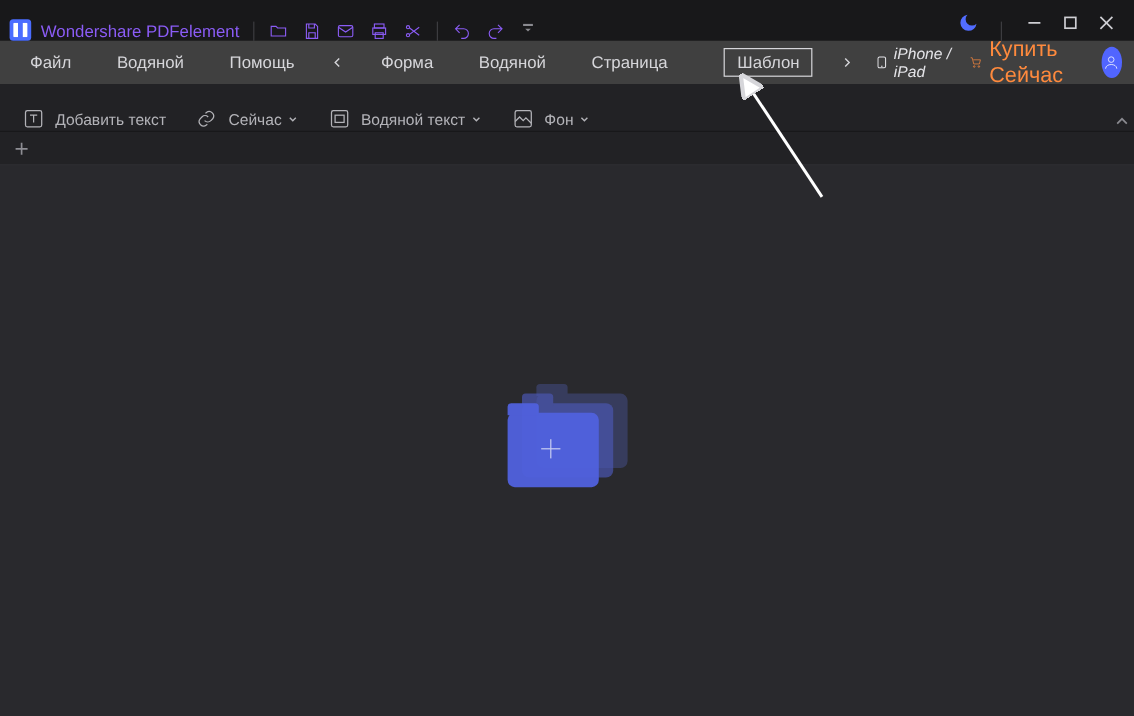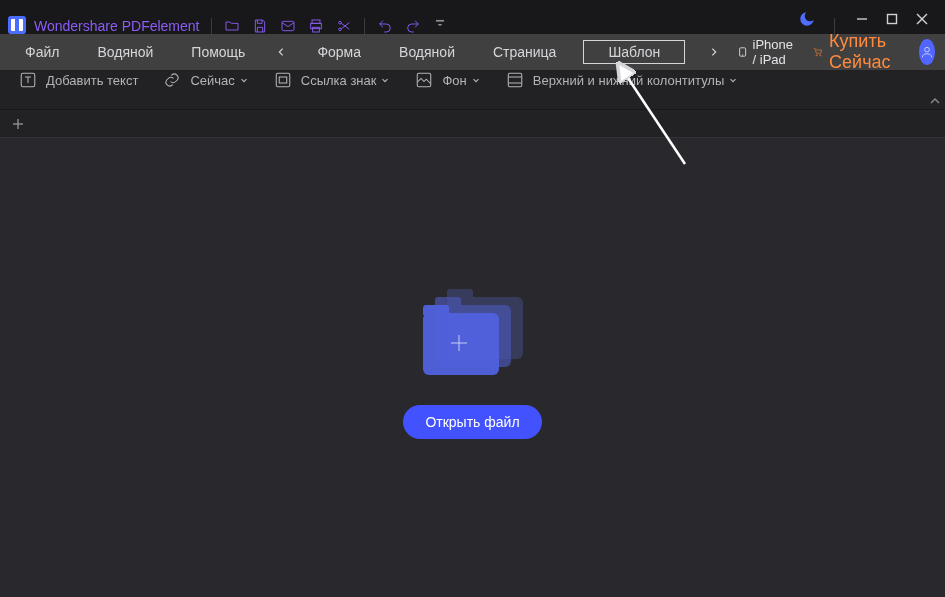--- a/index.html
+++ b/index.html
@@ -66,52 +66,53 @@
     color: #d6d6da;
     gap: 16px;
   }
   .menu-item {
     padding: 4px 11px;
     cursor: pointer;
     white-space: nowrap;
   }
   .menu-item.highlighted {
     border: 1px solid #d6d6da;
-    padding: 3px 24px;
+    padding: 3px 10px;
+    margin-left: 20px;
   }
   .menu-chevron {
     display: inline-flex; align-items: center; padding: 4px 4px;
   }
   .menu-right {
     margin-left: auto;
     display: flex;
     align-items: center;
     gap: 14px;
   }
   .iphone-label {
     font-size: 13px;
     color: #e4e4e8;
-    display: flex; align-items:center; gap:6px;
+    display: flex; align-items:center; gap:6px;font-style:italic;
   }
   .buy-now {
     display: flex; align-items: center; gap: 6px;
     color: #ff8a3d; font-size: 18px; cursor: pointer;
   }
   .user-avatar {
     width: 26px; height: 26px; border-radius: 50%;
     background: #5165ff;
     display:flex; align-items:center; justify-content:center;
   }
 
   
   .tool-bar {
     height: 40px;
     background: #222225;
     display: flex;
-    align-items: flex-start;
+    align-items: flex-end;
     padding: 0 10px 0 18px;
     gap: 24px;
     color: #b3b3b8;
     font-size: 13px;
     border-bottom: 1px solid #18181a;
     position:relative;
   }
   .tool-item {
     display: flex; align-items: center; gap: 8px;
     cursor: pointer;
@@ -374,21 +375,21 @@
     </span>
   </div>
 
   <div class="tool-item">
     <span class="tool-icon">
       <svg width="18" height="18" viewBox="0 0 24 24">
           <rect x="3" y="3" width="18" height="18" rx="2"></rect>
           <rect x="7" y="8" width="10" height="8"></rect>
         </svg>
     </span>
-    <span>Ссылка знак</span>
+    <span>Водяной текст</span>
     <span class="tool-caret">
       <svg width="10" height="10" viewBox="0 0 12 12">
           <path d="M3 5l3 3 3-3"></path>
         </svg>
     </span>
   </div>
 
   <div class="tool-item">
     <span class="tool-icon">
       <svg width="18" height="18" viewBox="0 0 24 24">
@@ -397,35 +398,20 @@
         </svg>
     </span>
     <span>Фон</span>
     <span class="tool-caret">
       <svg width="10" height="10" viewBox="0 0 12 12">
           <path d="M3 5l3 3 3-3"></path>
         </svg>
     </span>
   </div>
 
-  <div class="tool-item">
-    <span class="tool-icon">
-      <svg width="18" height="18" viewBox="0 0 24 24">
-          <rect x="3" y="3" width="18" height="18" rx="2"></rect>
-          <line x1="3" y1="8" x2="21" y2="8"></line>
-          <line x1="3" y1="16" x2="21" y2="16"></line>
-        </svg>
-    </span>
-    <span>Верхний и нижний колонтитулы</span>
-    <span class="tool-caret">
-      <svg width="10" height="10" viewBox="0 0 12 12">
-          <path d="M3 5l3 3 3-3"></path>
-        </svg>
-    </span>
-  </div>
 
   <span class="tool-collapse">
     <svg width="12" height="10" viewBox="0 0 12 10">
         <path d="M2 7l4-4 4 4"></path>
       </svg>
   </span>
 </div>
 
 <div class="tab-strip">
   <div class="tab-add">
@@ -442,21 +428,20 @@
         <div class="tab-ear"></div>
       </div>
     <div class="folder-card fc-mid">
         <div class="tab-ear"></div>
       </div>
     <div class="folder-card fc-front">
         <div class="tab-ear"></div>
       </div>
     <div class="folder-plus"></div>
   </div>
-  <button class="open-file-btn">Открыть файл</button>
 </div>
 
 <svg class="annotation-arrow" width="110" height="120" viewBox="0 0 110 120">
   <defs>
     <marker id="ah" markerWidth="8" markerHeight="8" refX="6" refY="4" orient="auto">
       <path d="M0 0 L8 4 L0 8 z" fill="#ffffff"></path>
     </marker>
   </defs>
   <line x1="85" y1="110" x2="20" y2="12" stroke="#ffffff" stroke-width="2.5" marker-end="url(#ah)"></line>
 </svg>

